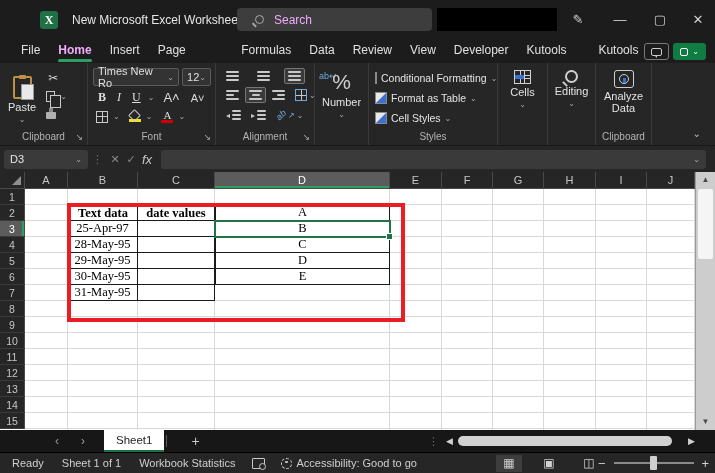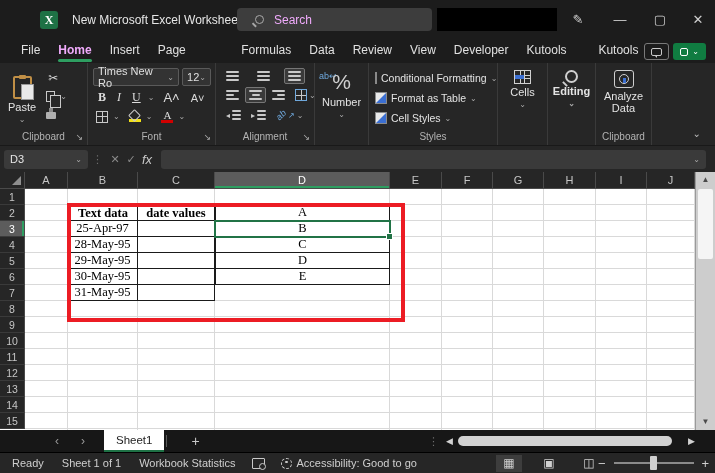--- a/index.html
+++ b/index.html
@@ -375,21 +375,21 @@
   </div>
 
   <div class="rgroup" style="width:50px;">
     <div class="bigbtn">
       <div class="cells-ic"></div>
       <div class="blabel">Cells</div>
       <div class="chev-dn">⌄</div>
     </div>
   </div>
 
-  <div class="rgroup" style="width:48px;font-weight:bold;">
+  <div class="rgroup" style="width:48px;">
     <div class="bigbtn">
       <div class="magnifier"></div>
       <div class="blabel">Editing</div>
       <div class="chev-dn">⌄</div>
     </div>
   </div>
 
   <div class="rgroup" style="width:56px;">
     <div class="bigbtn">
       <div class="analyze-ic">

